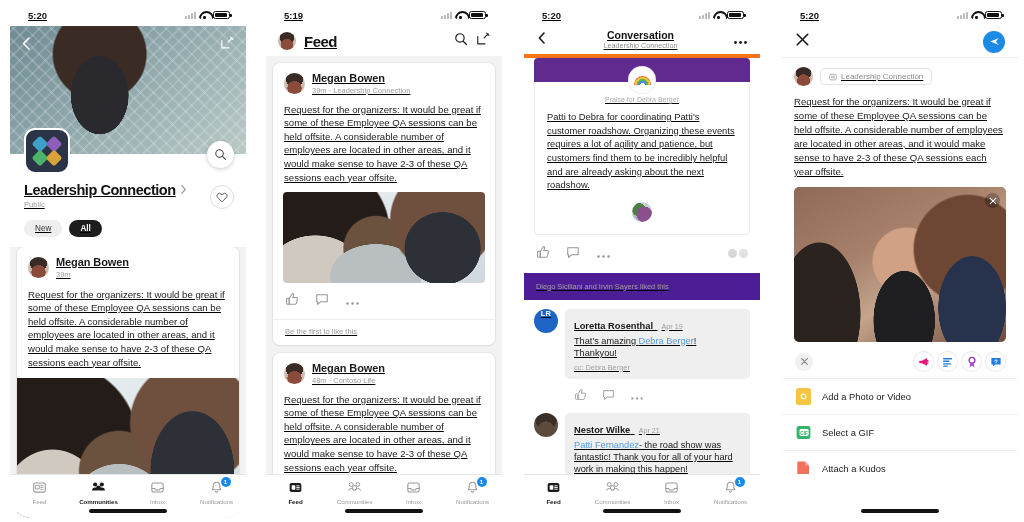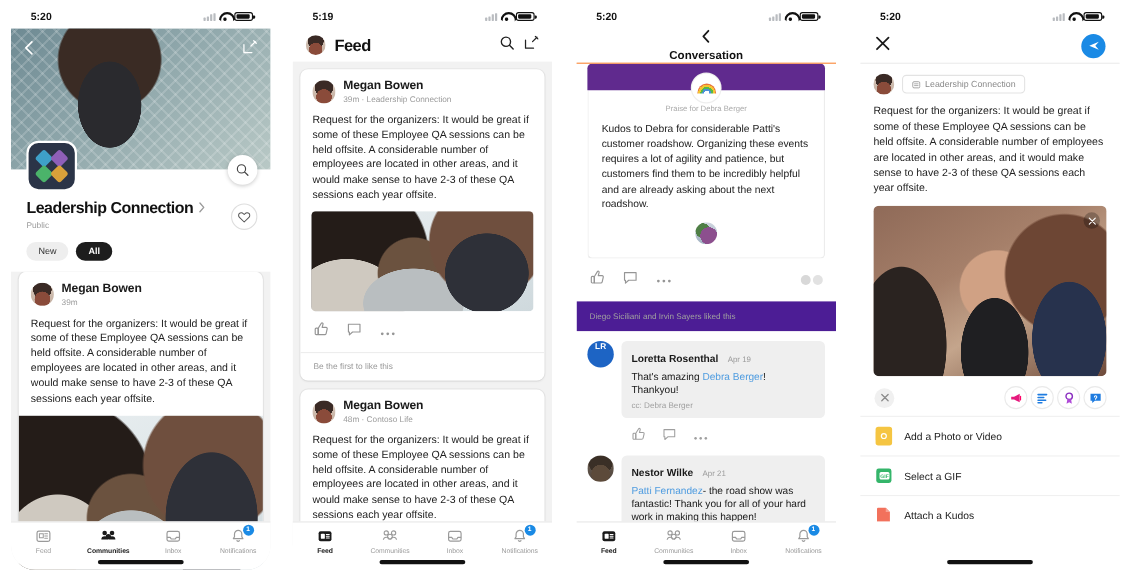--- a/index.html
+++ b/index.html
@@ -3,21 +3,21 @@
 <meta charset="utf-8">
 <style>
   * { box-sizing: border-box; margin:0; padding:0; }
   html,body { width:1024px; height:522px; background:#ffffff; overflow:hidden; }
   body { font-family:"Liberation Sans", sans-serif; -webkit-font-smoothing:antialiased; }
 
   .stage { position:relative; width:1024px; height:522px; background:#fff; }
 
   .phone {
     position:absolute; top:4px; height:514px;
-    background:#ffffff; border-radius:22px; overflow:hidden;
+    background:#ffffff; border-radius:22px; overflow:hidden;text-decoration:underline;
   }
   .p1 { left:10px;  width:236px; }
   .p2 { left:266px; width:236px; }
   .p3 { left:524px; width:236px; }
   .p4 { left:782px; width:236px; }
 
   
   .statusbar {
     height:22px; display:flex; align-items:center; justify-content:space-between;
     padding:0 16px 0 18px; font-size:9.5px; font-weight:bold; color:#111; background:#fff;
@@ -128,21 +128,21 @@
   .chips { display:flex; gap:7px; padding:11px 14px 10px; background:#fff; }
   .chip { font-size:8.2px; padding:4px 11px; border-radius:11px; background:#eeeeee; color:#333; }
   .chip.on { background:#1d1d1d; color:#fff; font-weight:bold; }
 
   
   .apphead { height:30px; display:flex; align-items:center; gap:8px; padding:0 12px; background:#fff;}
   .apptitle { font-size:15px; font-weight:bold; letter-spacing:-.5px; color:#111; flex:1; }
 
   
   .convhead { height:32px; display:flex; align-items:center; justify-content:space-between;
-              padding:0 12px; background:#fff; border-bottom:1px solid #f97316;flex-direction:column; }
+              padding:0 12px; background:#fff; border-bottom:4px solid #f97316; }
   .convtitle { font-size:10.5px; font-weight:bold; color:#111; text-align:center; line-height:1.15;}
   .convsub { font-size:7.2px; color:#8d8d8d; font-weight:normal; margin-top:1px; }
   .praise-banner { height:24px; background:#602a8e; position:relative; border-radius:4px 4px 0 0; }
   .praise-badge { position:absolute; left:50%; top:9px; transform:translateX(-50%);
                   width:26px; height:26px; border-radius:50%; background:#fff;
                   display:flex; align-items:center; justify-content:center; overflow:hidden;
                   box-shadow:0 0 0 1px #eee; }
   .rainbow { width:17px; height:9px; border-radius:9px 9px 0 0;
      background:
        radial-gradient(circle at 50% 100%, #fff 0 20%, #4a90d9 20% 34%, #56b84a 34% 48%, #f4c430 48% 64%, #e8753a 64% 80%, #fff 80%); }
@@ -461,21 +461,21 @@
     <div style="position:relative;height:438px;overflow:hidden;background:#fff;">
 
       <div style="margin:0 10px;">
         <div class="praise-banner">
           <div class="praise-badge">
               <span class="rainbow"></span>
             </div>
         </div>
         <div style="background:#fff;border:1px solid #ececec;border-top:none;border-radius:0 0 4px 4px;">
           <div class="praise-label">Praise for Debra Berger</div>
-          <div class="praise-body">Kudos to Debra for considerable Patti's customer roadshow. Organizing these events requires a lot of agility and patience, but customers find them to be incredibly helpful and are already asking about the next roadshow.</div>
+          <div class="praise-body">Patti to Debra for coordinating Patti's customer roadshow. Organizing these events requires a lot of agility and patience, but customers find them to be incredibly helpful and are already asking about the next roadshow.</div>
           <div class="praise-av"></div>
         </div>
       </div>
 
       <div class="actionrow" style="padding:10px 12px;justify-content:flex-start;">
         <span class="icn">
           <svg width="14" height="14" viewBox="0 0 16 16">
               <path d="M5 14V7.2l3.1-5a1 1 0 0 1 1.8.8l-.9 3.4h4a1.2 1.2 0 0 1 1.2 1.5l-1.1 4.9A1.6 1.6 0 0 1 11.5 14z" fill="none" stroke="#555" stroke-width="1.2" stroke-linejoin="round"></path>
               <rect x="1.8" y="7.2" width="3" height="6.8" rx="1" fill="none" stroke="#555" stroke-width="1.2"></rect>
             </svg>

